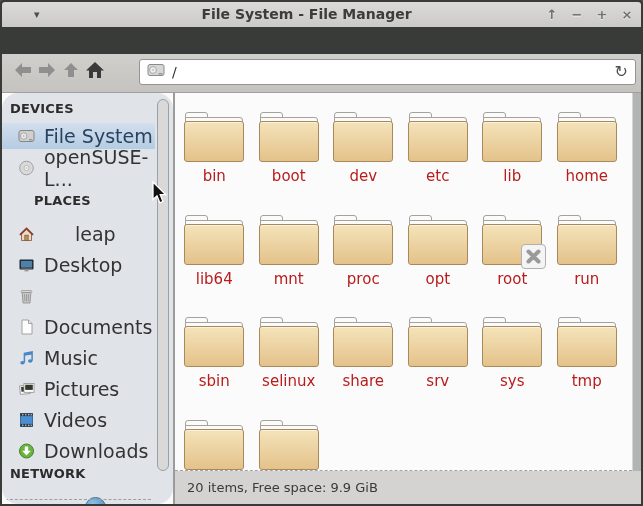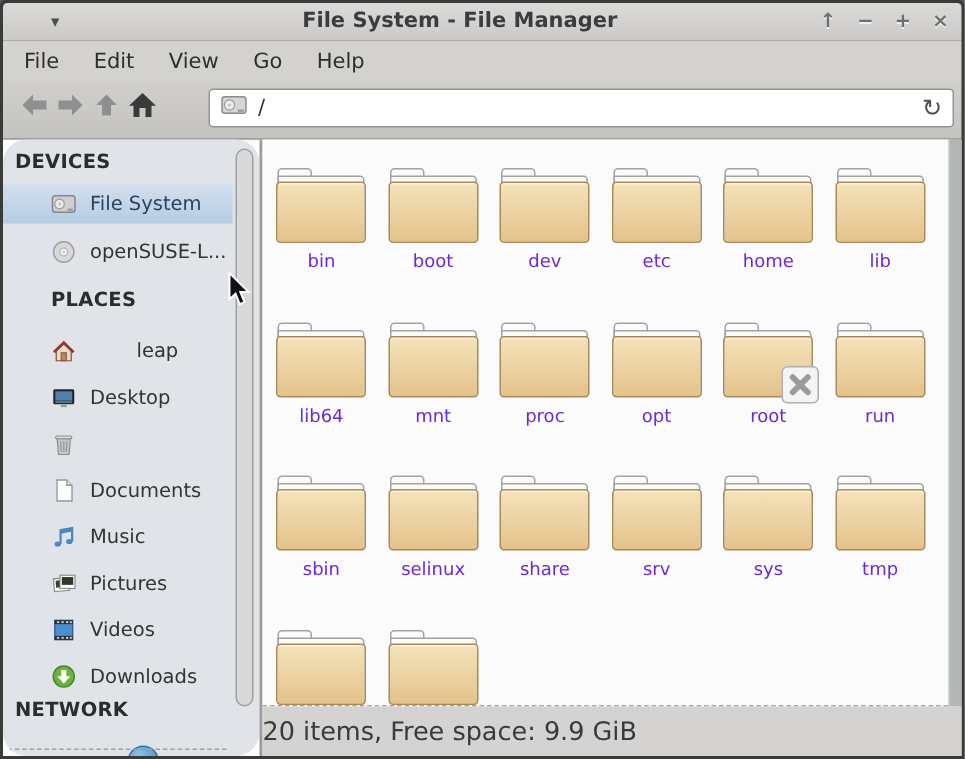--- a/index.html
+++ b/index.html
@@ -28,70 +28,63 @@
   .reload{font-size:16px;color:#4f4f4f;line-height:16px;}
   
   .wbody{position:absolute;left:2px;top:93px;right:2px;bottom:2px;background:#fbfbfb;}
   .sidebar{position:absolute;left:0;top:0;width:171px;bottom:0;background:#e0e4e9;overflow:hidden;border-radius:16px;}
   .sep{position:absolute;left:171px;top:0;width:2px;bottom:0;background:#9b9b9b;}
   .main{position:absolute;left:173px;right:0;top:0;bottom:0;}
   .iconview{position:absolute;left:0;right:9px;top:0;bottom:33px;background:#fbfbfb;
     border-bottom:1px dashed #a3a3a3;overflow:hidden;}
   .scrollstrip{position:absolute;right:0;width:9px;top:0;bottom:33px;background:#b1b5b3;border-left:1px solid #d5d5d5;}
   .statusbar{position:absolute;left:0;right:0;bottom:0;height:33px;background:#d4d3d1;
-    display:flex;align-items:center;font-size:17px;color:#3a3a3a;}
+    display:flex;align-items:center;padding-left:12px;font-size:13px;color:#3a3a3a;}
   
   .sb-header{position:absolute;left:8px;font-size:13px;font-weight:bold;color:#2c2c2c;letter-spacing:.2px;}
   .sb-item{position:absolute;left:0;width:153px;height:26px;display:flex;align-items:center;
-    padding-left:32px;gap:9px;font-size:13px;color:#333;}
+    padding-left:16px;gap:9px;font-size:19px;color:#333;}
   .sb-item.selected{background:linear-gradient(#d2dfee,#b5cce3);color:#29435e;}
   .sb-item .icn{width:17px;height:17px;display:flex;align-items:center;justify-content:center;}
   .sb-pill{position:absolute;left:155px;top:6px;width:12px;height:372px;border-radius:7px;
     background:#d9d9d9;border:1px solid #9aa0a4;}
   .sb-dash{position:absolute;left:3px;right:22px;top:406px;border-top:1px dashed #9e9e9e;}
   .sb-globe{position:absolute;left:83px;top:404px;width:21px;height:21px;border-radius:50%;
     background:radial-gradient(circle at 35% 30%,#8cc0e4,#4c86b8);border:1px solid #39729f;}
   
   .grid{position:absolute;left:2px;top:15px;display:grid;grid-template-columns:repeat(6,74.5px);grid-auto-rows:102.5px;}
   .cell{display:flex;flex-direction:column;align-items:center;}
   .folder-icon{position:relative;width:62px;height:55px;flex:none;}
   .f-tab{position:absolute;left:2px;top:4px;width:23px;height:13px;background:#fcfbf7;
     border:1px solid #a2a2a2;border-radius:3px 3px 0 0;}
   .f-tab2{position:absolute;left:2px;top:9px;width:58px;height:9px;background:#fcfbf7;
     border:1px solid #a2a2a2;border-radius:0 3px 0 0;}
   .f-body{position:absolute;left:1px;top:13px;width:60px;height:41px;border-radius:3px;
     background:linear-gradient(#f4e3ba,#e4c28a);border:1px solid #a9895c;box-shadow:inset 0 1px 0 rgba(255,255,255,.55);}
-  .f-label{margin-top:4px;font-size:12px;color:#6d28d9;white-space:nowrap;}
+  .f-label{margin-top:4px;font-size:15px;color:#b91c1c;white-space:nowrap;}
   .emblem{position:absolute;right:-3px;bottom:-3px;width:25px;height:25px;border-radius:4px;
     background:#f4f4f4;border:1px solid #b0b0b0;display:flex;align-items:center;justify-content:center;}
   .cursor{position:absolute;left:151px;top:181px;z-index:50;pointer-events:none;}
 </style>
 </head>
 <body>
 
 <div class="window">
 
   <div class="titlebar">
     <span class="win-menu">▾</span>
     <div class="title">File System - File Manager</div>
     <div class="controls">
         <span class="ctrl">↑</span>
         <span class="ctrl">−</span>
         <span class="ctrl">+</span>
         <span class="ctrl">×</span>
       </div>
   </div>
 
-  <div class="menubar">
-      <span class="menu-item">File</span>
-      <span class="menu-item">Edit</span>
-      <span class="menu-item">View</span>
-      <span class="menu-item">Go</span>
-      <span class="menu-item">Help</span>
-    </div>
 
   <div class="toolbar">
     <span id="navslot" style="display:flex;">
         <span class="nav-btn">
           <span><svg width="20" height="18" viewBox="0 0 20 18">
               <path d="M9 2 L2 9 L9 16 L9 12 L18 12 L18 6 L9 6 Z" fill="#8f8f8f"></path>
             </svg></span>
         </span>
         <span class="nav-btn">
           <span><svg width="20" height="18" viewBox="0 0 20 18">
@@ -280,29 +273,29 @@
                 <div class="f-body"></div>
               </div>
               <div class="f-label">etc</div>
             </div>
             <div class="cell">
               <div class="folder-icon">
                 <div class="f-tab"></div>
                 <div class="f-tab2"></div>
                 <div class="f-body"></div>
               </div>
+              <div class="f-label">lib</div>
+            </div>
+            <div class="cell">
+              <div class="folder-icon">
+                <div class="f-tab"></div>
+                <div class="f-tab2"></div>
+                <div class="f-body"></div>
+              </div>
               <div class="f-label">home</div>
-            </div>
-            <div class="cell">
-              <div class="folder-icon">
-                <div class="f-tab"></div>
-                <div class="f-tab2"></div>
-                <div class="f-body"></div>
-              </div>
-              <div class="f-label">lib</div>
             </div>
             <div class="cell">
               <div class="folder-icon">
                 <div class="f-tab"></div>
                 <div class="f-tab2"></div>
                 <div class="f-body"></div>
               </div>
               <div class="f-label">lib64</div>
             </div>
             <div class="cell">

